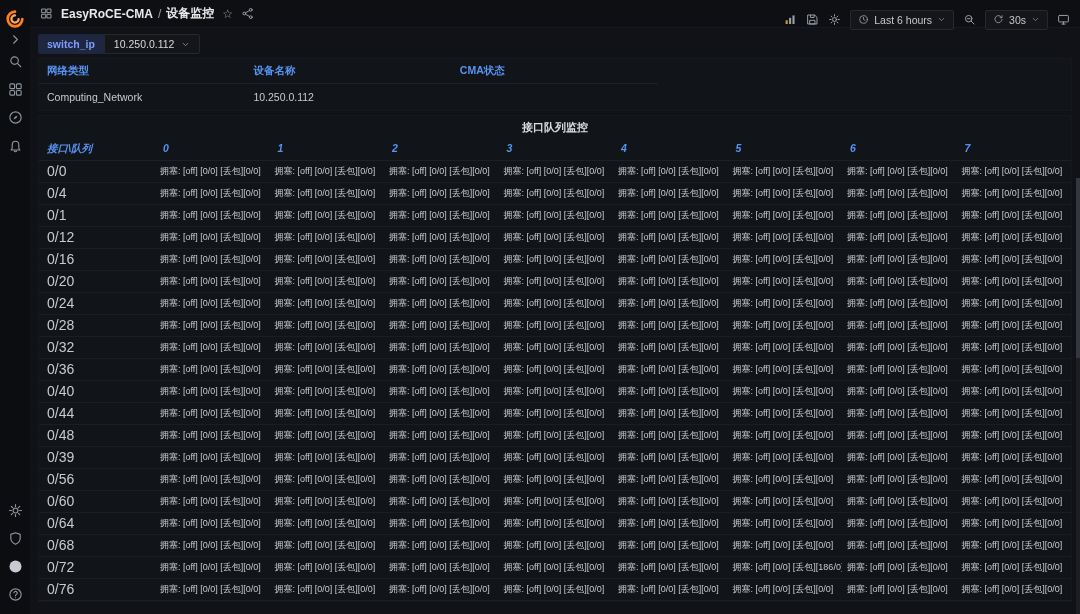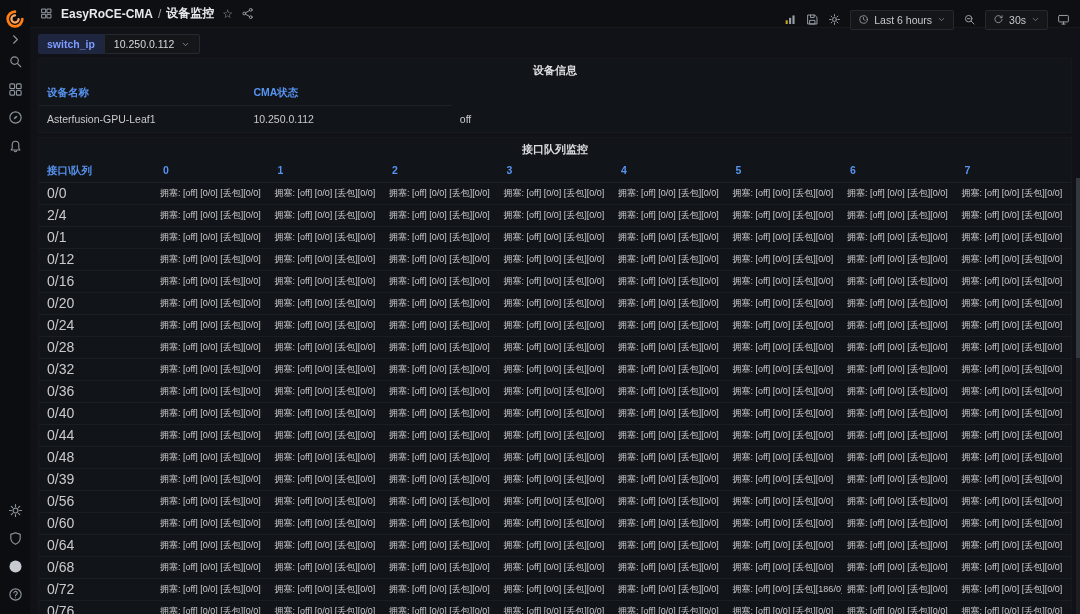--- a/index.html
+++ b/index.html
@@ -68,21 +68,21 @@
   }
 
   .dtable-head, .dtable-row { display:grid; grid-template-columns:repeat(5,1fr); }
   .th {
     color:#5794f2; font-size:10.5px; font-weight:600; padding:5px 8px;
     border-bottom:1px solid #1d2024; white-space:nowrap; overflow:hidden; cursor:pointer;
   }
   .td { font-size:10.5px; padding:7px 8px; color:#c9cacc; white-space:nowrap; overflow:hidden; }
 
   .qtable-head { display:grid; grid-template-columns:116px repeat(8,1fr); }
-  .qtable-head .th { padding:4px 8px; }
+  .qtable-head .th { padding:4px 8px;font-style:italic; }
   .qrow {
     display:grid; grid-template-columns:116px repeat(8,1fr);
     border-bottom:1px solid rgba(255,255,255,0.045);
   }
   .qcell {
     font-size:9px; height:21px; line-height:21px; padding:0 5px;
     color:#c9cacc; white-space:nowrap; overflow:hidden;
   }
   .qcell.iface { padding-left:8px; font-size:14px; }
 
@@ -249,29 +249,28 @@
         <span>10.250.0.112</span>
         <svg viewBox="0 0 16 16">
             <path d="M4 6l4 4 4-4"></path>
           </svg>
       </span>
     </div>
 
     <div class="content">
 
       <div class="panel">
-        <div class="panel-title">设备信息</div>
         <div class="dtable-head">
+            <div class="th">网络类型</div>
             <div class="th">设备名称</div>
             <div class="th">CMA状态</div>
           </div>
         <div class="dtable-row">
-            <div class="td">Asterfusion-GPU-Leaf1</div>
+            <div class="td">Computing_Network</div>
             <div class="td">10.250.0.112</div>
-            <div class="td">off</div>
           </div>
       </div>
 
       <div class="panel">
         <div class="panel-title">接口队列监控</div>
         <div class="qtable-head">
             <div class="th">接口\队列</div>
             <div class="th">0</div>
             <div class="th">1</div>
             <div class="th">2</div>
@@ -287,21 +286,21 @@
               <div class="qcell">拥塞: [off] [0/0] [丢包][0/0]</div>
               <div class="qcell">拥塞: [off] [0/0] [丢包][0/0]</div>
               <div class="qcell">拥塞: [off] [0/0] [丢包][0/0]</div>
               <div class="qcell">拥塞: [off] [0/0] [丢包][0/0]</div>
               <div class="qcell">拥塞: [off] [0/0] [丢包][0/0]</div>
               <div class="qcell">拥塞: [off] [0/0] [丢包][0/0]</div>
               <div class="qcell">拥塞: [off] [0/0] [丢包][0/0]</div>
               <div class="qcell">拥塞: [off] [0/0] [丢包][0/0]</div>
             </div>
             <div class="qrow">
-              <div class="qcell iface">2/4</div>
+              <div class="qcell iface">0/4</div>
               <div class="qcell">拥塞: [off] [0/0] [丢包][0/0]</div>
               <div class="qcell">拥塞: [off] [0/0] [丢包][0/0]</div>
               <div class="qcell">拥塞: [off] [0/0] [丢包][0/0]</div>
               <div class="qcell">拥塞: [off] [0/0] [丢包][0/0]</div>
               <div class="qcell">拥塞: [off] [0/0] [丢包][0/0]</div>
               <div class="qcell">拥塞: [off] [0/0] [丢包][0/0]</div>
               <div class="qcell">拥塞: [off] [0/0] [丢包][0/0]</div>
               <div class="qcell">拥塞: [off] [0/0] [丢包][0/0]</div>
             </div>
             <div class="qrow">

